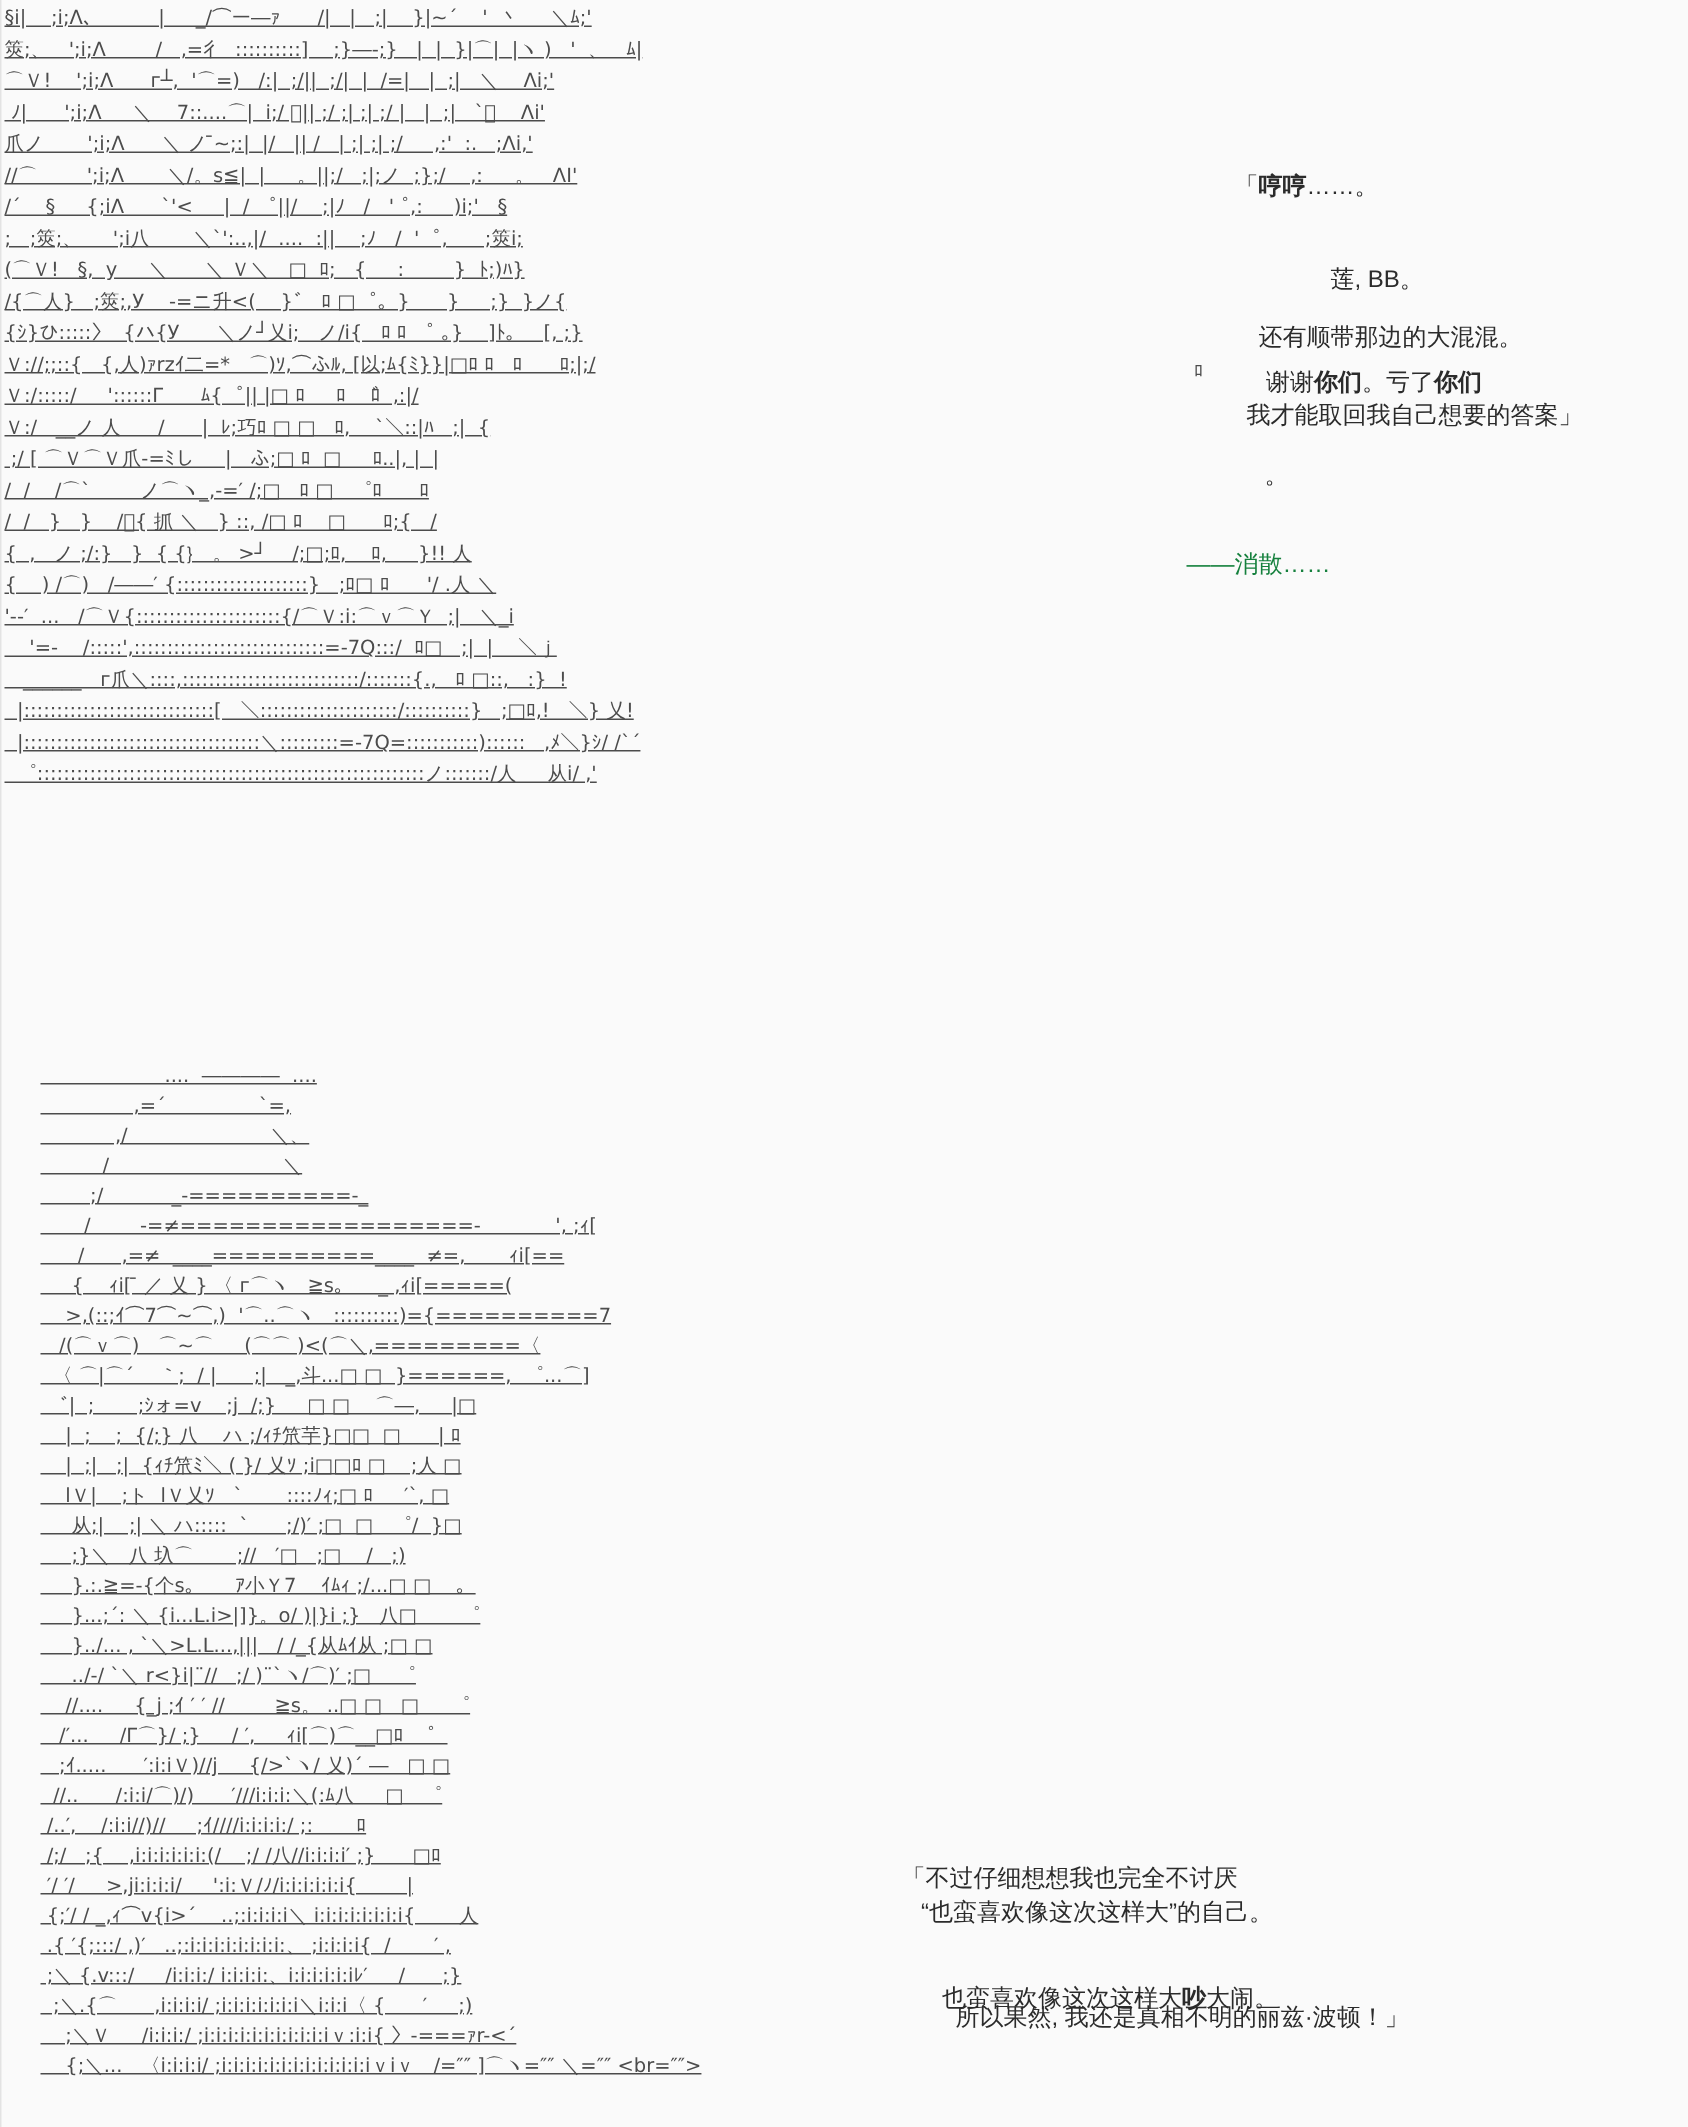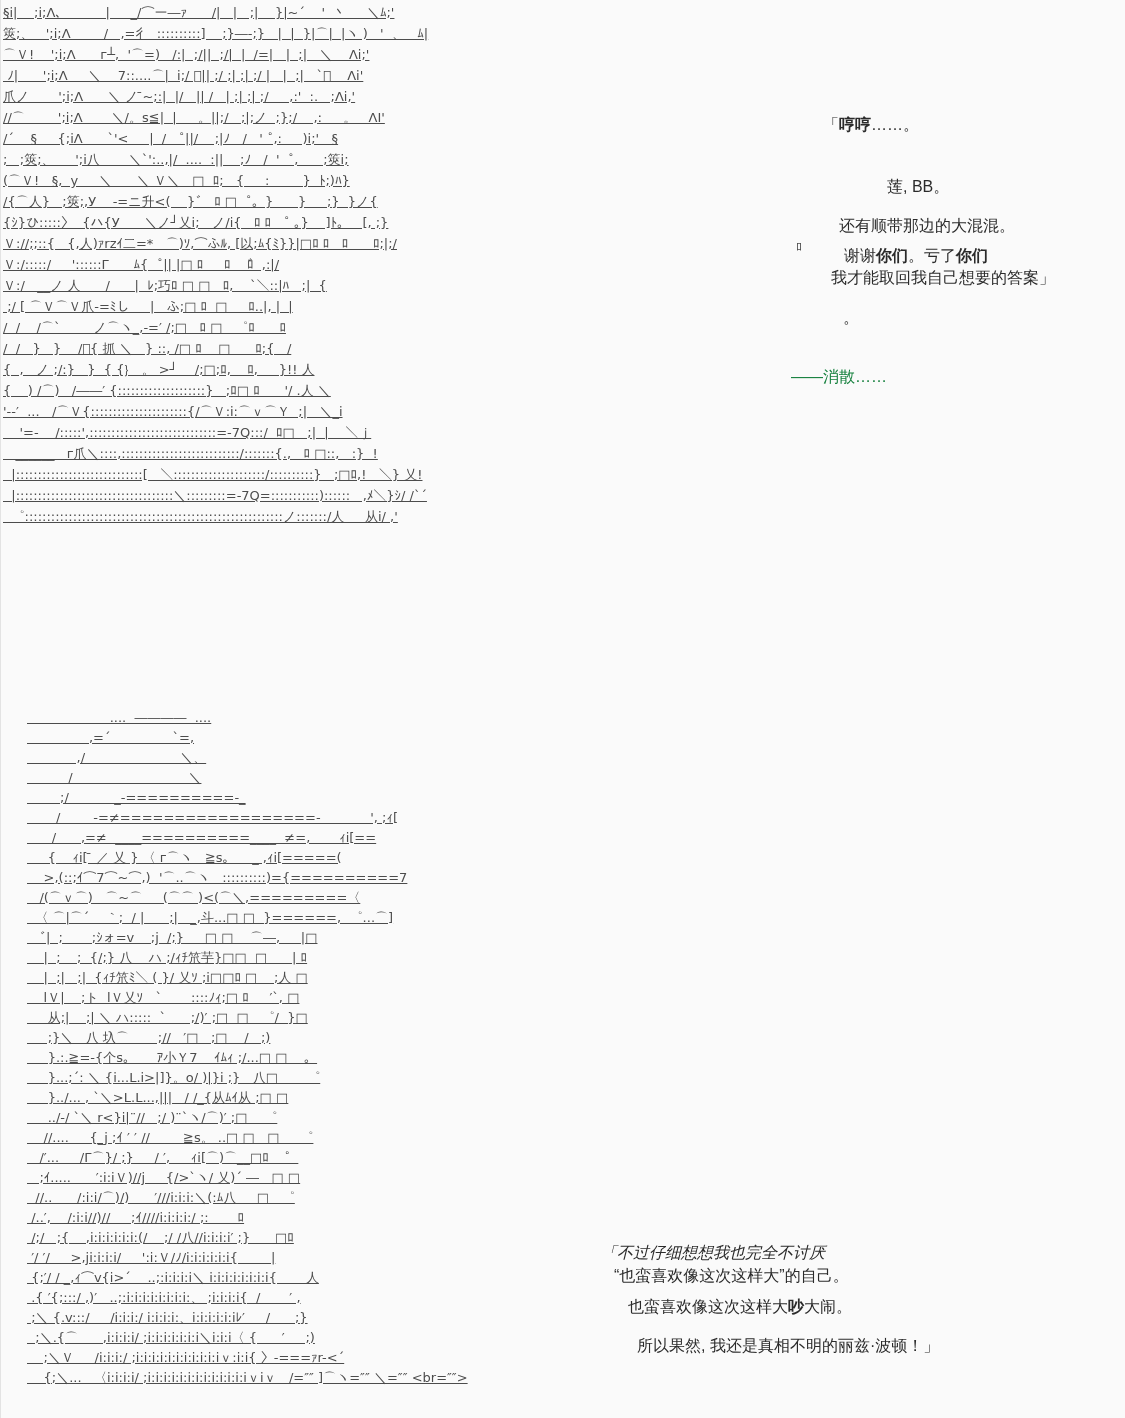--- a/index.html
+++ b/index.html
@@ -34,23 +34,23 @@
   .speech-bottom { left:600px; top:1243px; }
   .dl { position:absolute; white-space:pre; line-height:20px; }
   .b  { font-weight:bold;text-align:center; }
   .dl-t1 { left:32px; top:0; }
   .dl-t2 { left:48px; top:62px;margin-left:48px; }
   .dl-t3 { left:48px; top:101px;text-align:right; }
   .dl-t4 { left:53px; top:131px; }
   .dl-t5 { left:40px; top:153px;font-family:Liberation Serif, serif; }
   .dl-t6 { left:52px; top:193px; }
   .dl-t7 { left:0px;  top:252px; color:#15803d; }
-  .dl-b1 { left:0;    top:0;font-style:italic; }
+  .dl-b1 { left:0;    top:0; }
   .dl-b2 { left:13px; top:23px; }
-  .dl-b3 { left:27px; top:54px; }
+  .dl-b3 { left:27px; top:80px; }
   .dl-b4 { left:36px; top:93px; }
 </style>
 </head>
 <body>
 
 <pre class="aa aa-top">§i|    ;i;Λ、         |     _/⌒ー―ｧ      /|   |   ;|    }|~´    '  丶     ＼ﾑ;'
 筴;、   ';i;Λ        /   ,=彳  ::::::::::]    ;}―-;}   |  |  }|⌒|  |ヽ )   '  、   ﾑ|
 ⌒Ｖ!    ';i;Λ      г┴,  '⌒=)   /:|  ;/||  ;/|  |  /=|   |  ;|   ＼    Λi;'
  ﾉ|      ';i;Λ     ＼    7::....⌒|  i;/ ゙|| ;/ ;| ;| ;/ |   |  ;|   `、    Λi'
 爪ノ       ';i;Λ      ＼ ノ ̄~;:|  |/   || /   | ;| ;| ;/     ,:'  :.   ;Λi,'

